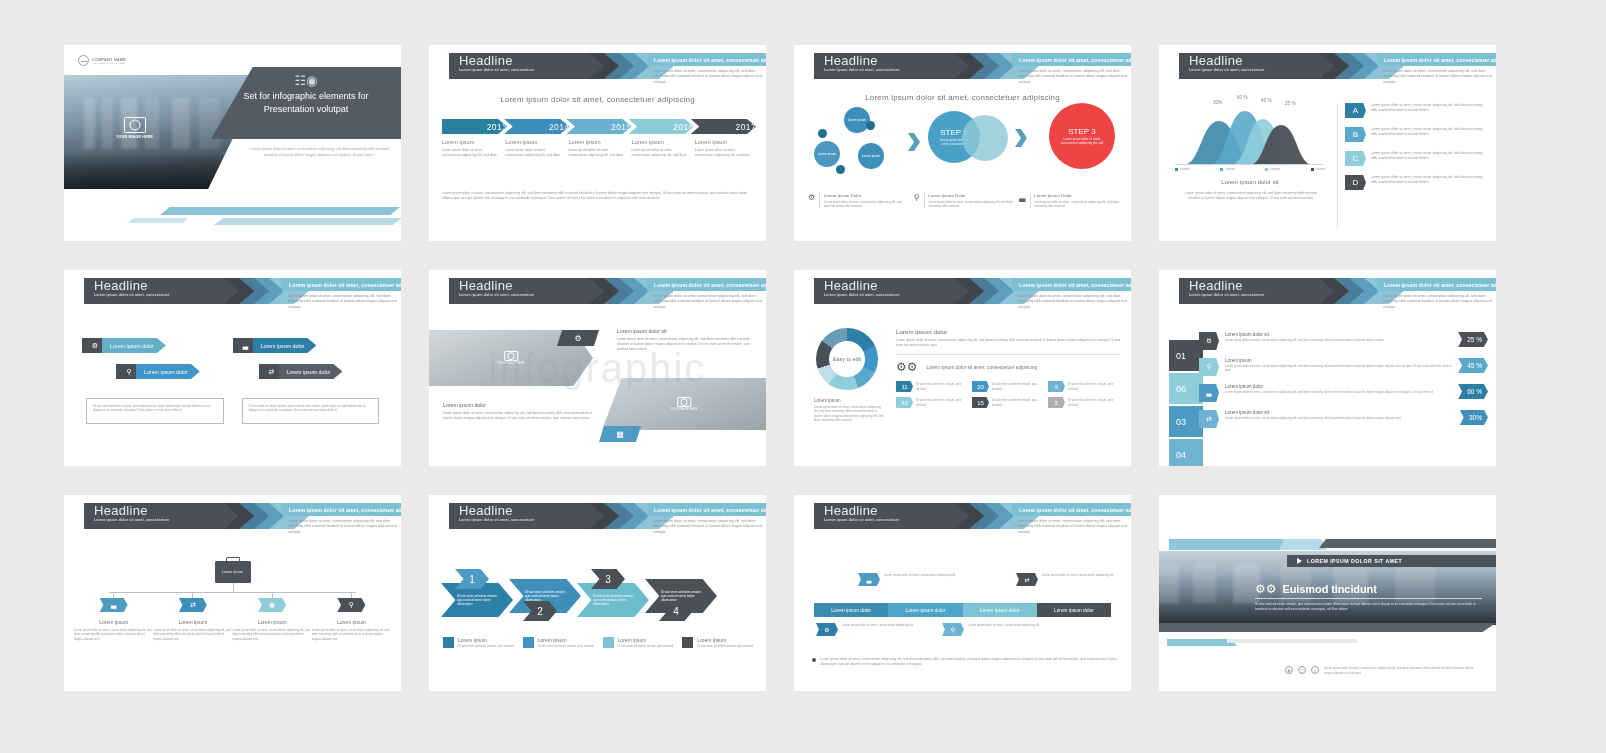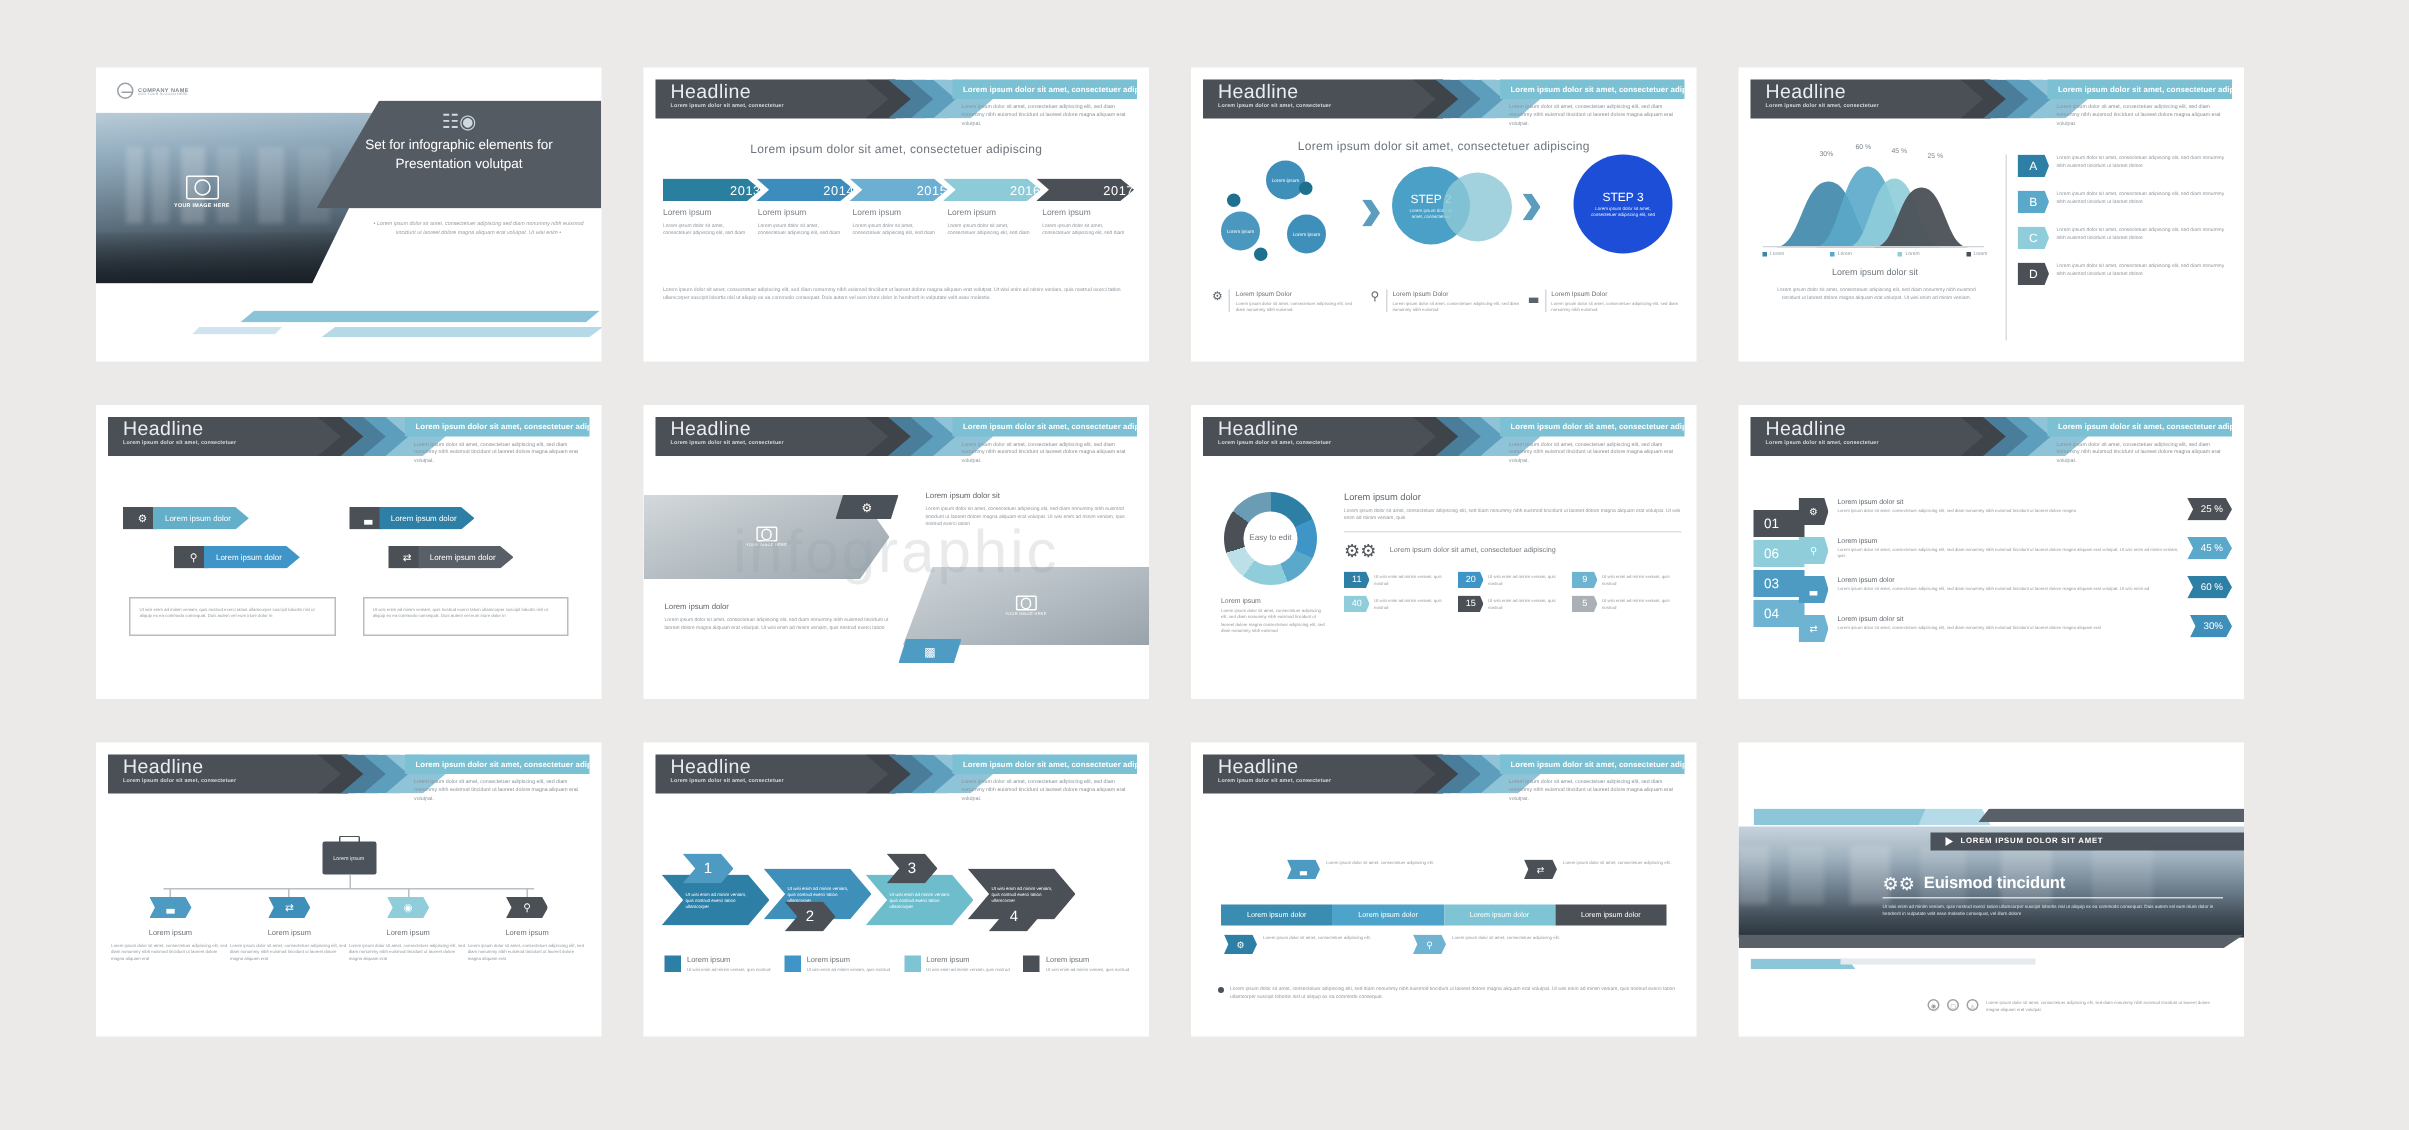--- a/index.html
+++ b/index.html
@@ -20,21 +20,21 @@
     column-gap: 28px;
     row-gap: 29px;
   }
   .slide {
     background: #ffffff;
     position: relative;
     overflow: hidden;
   }
 
   
-  .hdr { position: absolute; left:0; top:8px; width:100%; height:16px; }
+  .hdr { position: absolute; left:12px; top:8px; width:100%; height:16px; }
   .hdr-dark {
     position: absolute; left: 8px; top: 0; width: 160px; height: 26px;
     background: #4b5057;
   }
   .hdr-dark .hl {
     color: #e9edf1; font-size: 13px; font-weight: 300;
     letter-spacing: .3px; padding: 1px 0 0 10px;
     font-family: "Liberation Sans", sans-serif;
     line-height: 14px;
   }
@@ -213,21 +213,21 @@
   .s7-main h5{font-size:6.2px;color:#5f666c;font-weight:normal;margin-bottom:3px;}
   .s7-hr{height:1px;background:#dde1e4;margin:6px 0;}
   .s7-gear-row{display:flex;align-items:center;gap:9px;margin:4px 0 8px;}
   .s7-nums{display:flex;flex-wrap:wrap;gap:5px 4px;}
   .s7-n{display:flex;align-items:center;gap:3px;width:calc(33.33% - 3px);}
   .s7-n .bg{width:17px;height:11px;display:flex;align-items:center;justify-content:center;
     color:#fff;font-size:6px;flex:none;}
 
   
   .s8-nums{position:absolute;left:10px;top:70px;}
-  .s8-num{width:34px;height:18px;display:flex;align-items:center;padding-left:7px;
+  .s8-num{width:34px;height:31px;display:flex;align-items:center;padding-left:7px;
     color:#fff;font-size:9px;font-weight:300;margin-bottom:2px;}
   .s8-rows{position:absolute;left:40px;right:8px;top:62px;}
   .s8-row{display:flex;align-items:flex-start;height:24px;margin-bottom:2px;position:relative;}
   .s8-ic{width:20px;height:18px;display:flex;align-items:center;justify-content:center;
     color:#fff;font-size:6.5px;flex:none;}
   .s8-tx{flex:1;padding-left:6px;}
   .s8-tx h5{font-size:4.6px;color:#5f666c;font-weight:normal;margin-bottom:1px;}
   .s8-pct{height:15px;padding:0 6px 0 9px;display:flex;align-items:center;justify-content:center;
     color:#fff;font-size:6.5px;flex:none;}
 
@@ -412,21 +412,21 @@
         <div class="dot" style="left: 22px; top: 58px; width: 9px; height: 9px;"></div>
         <div class="dot" style="left: 52px; top: 14px; width: 9px; height: 9px;"></div>
       </div>
     <div class="s3-arrow" style="left:114px;top:88px;"></div>
     <div class="s3-c2" style="left:134px;top:66px;width:52px;height:52px;background:#4aa0c6;">
       <div class="st">STEP 2</div>
       <div class="sd">Lorem ipsum dolor sit amet, consectetuer</div>
     </div>
     <div class="s3-c2" style="left:168px;top:70px;width:46px;height:46px;background:rgba(140,200,214,.82);"></div>
     <div class="s3-arrow" style="left:221px;top:84px;"></div>
-    <div class="s3-c2" style="right:16px;top:58px;width:66px;height:66px;background:#1d4ed8;">
+    <div class="s3-c2" style="right:16px;top:58px;width:66px;height:66px;background:#ef4444;">
       <div class="st">STEP 3</div>
       <div class="sd">Lorem ipsum dolor sit amet, consectetuer adipiscing elit, sed</div>
     </div>
     <div class="s3-items" id="s3items">
         <div class="s3-item">
           <span style="font-size: 8px; color: rgb(92, 99, 106); line-height: 10px;">⚙</span>
           <div class="bar"></div>
           <div>
             <h5>Lorem Ipsum Dolor</h5>
             <div class="mini">Lorem ipsum dolor sit amet, consectetuer adipiscing elit, sed diam nonummy nibh euismod</div>

